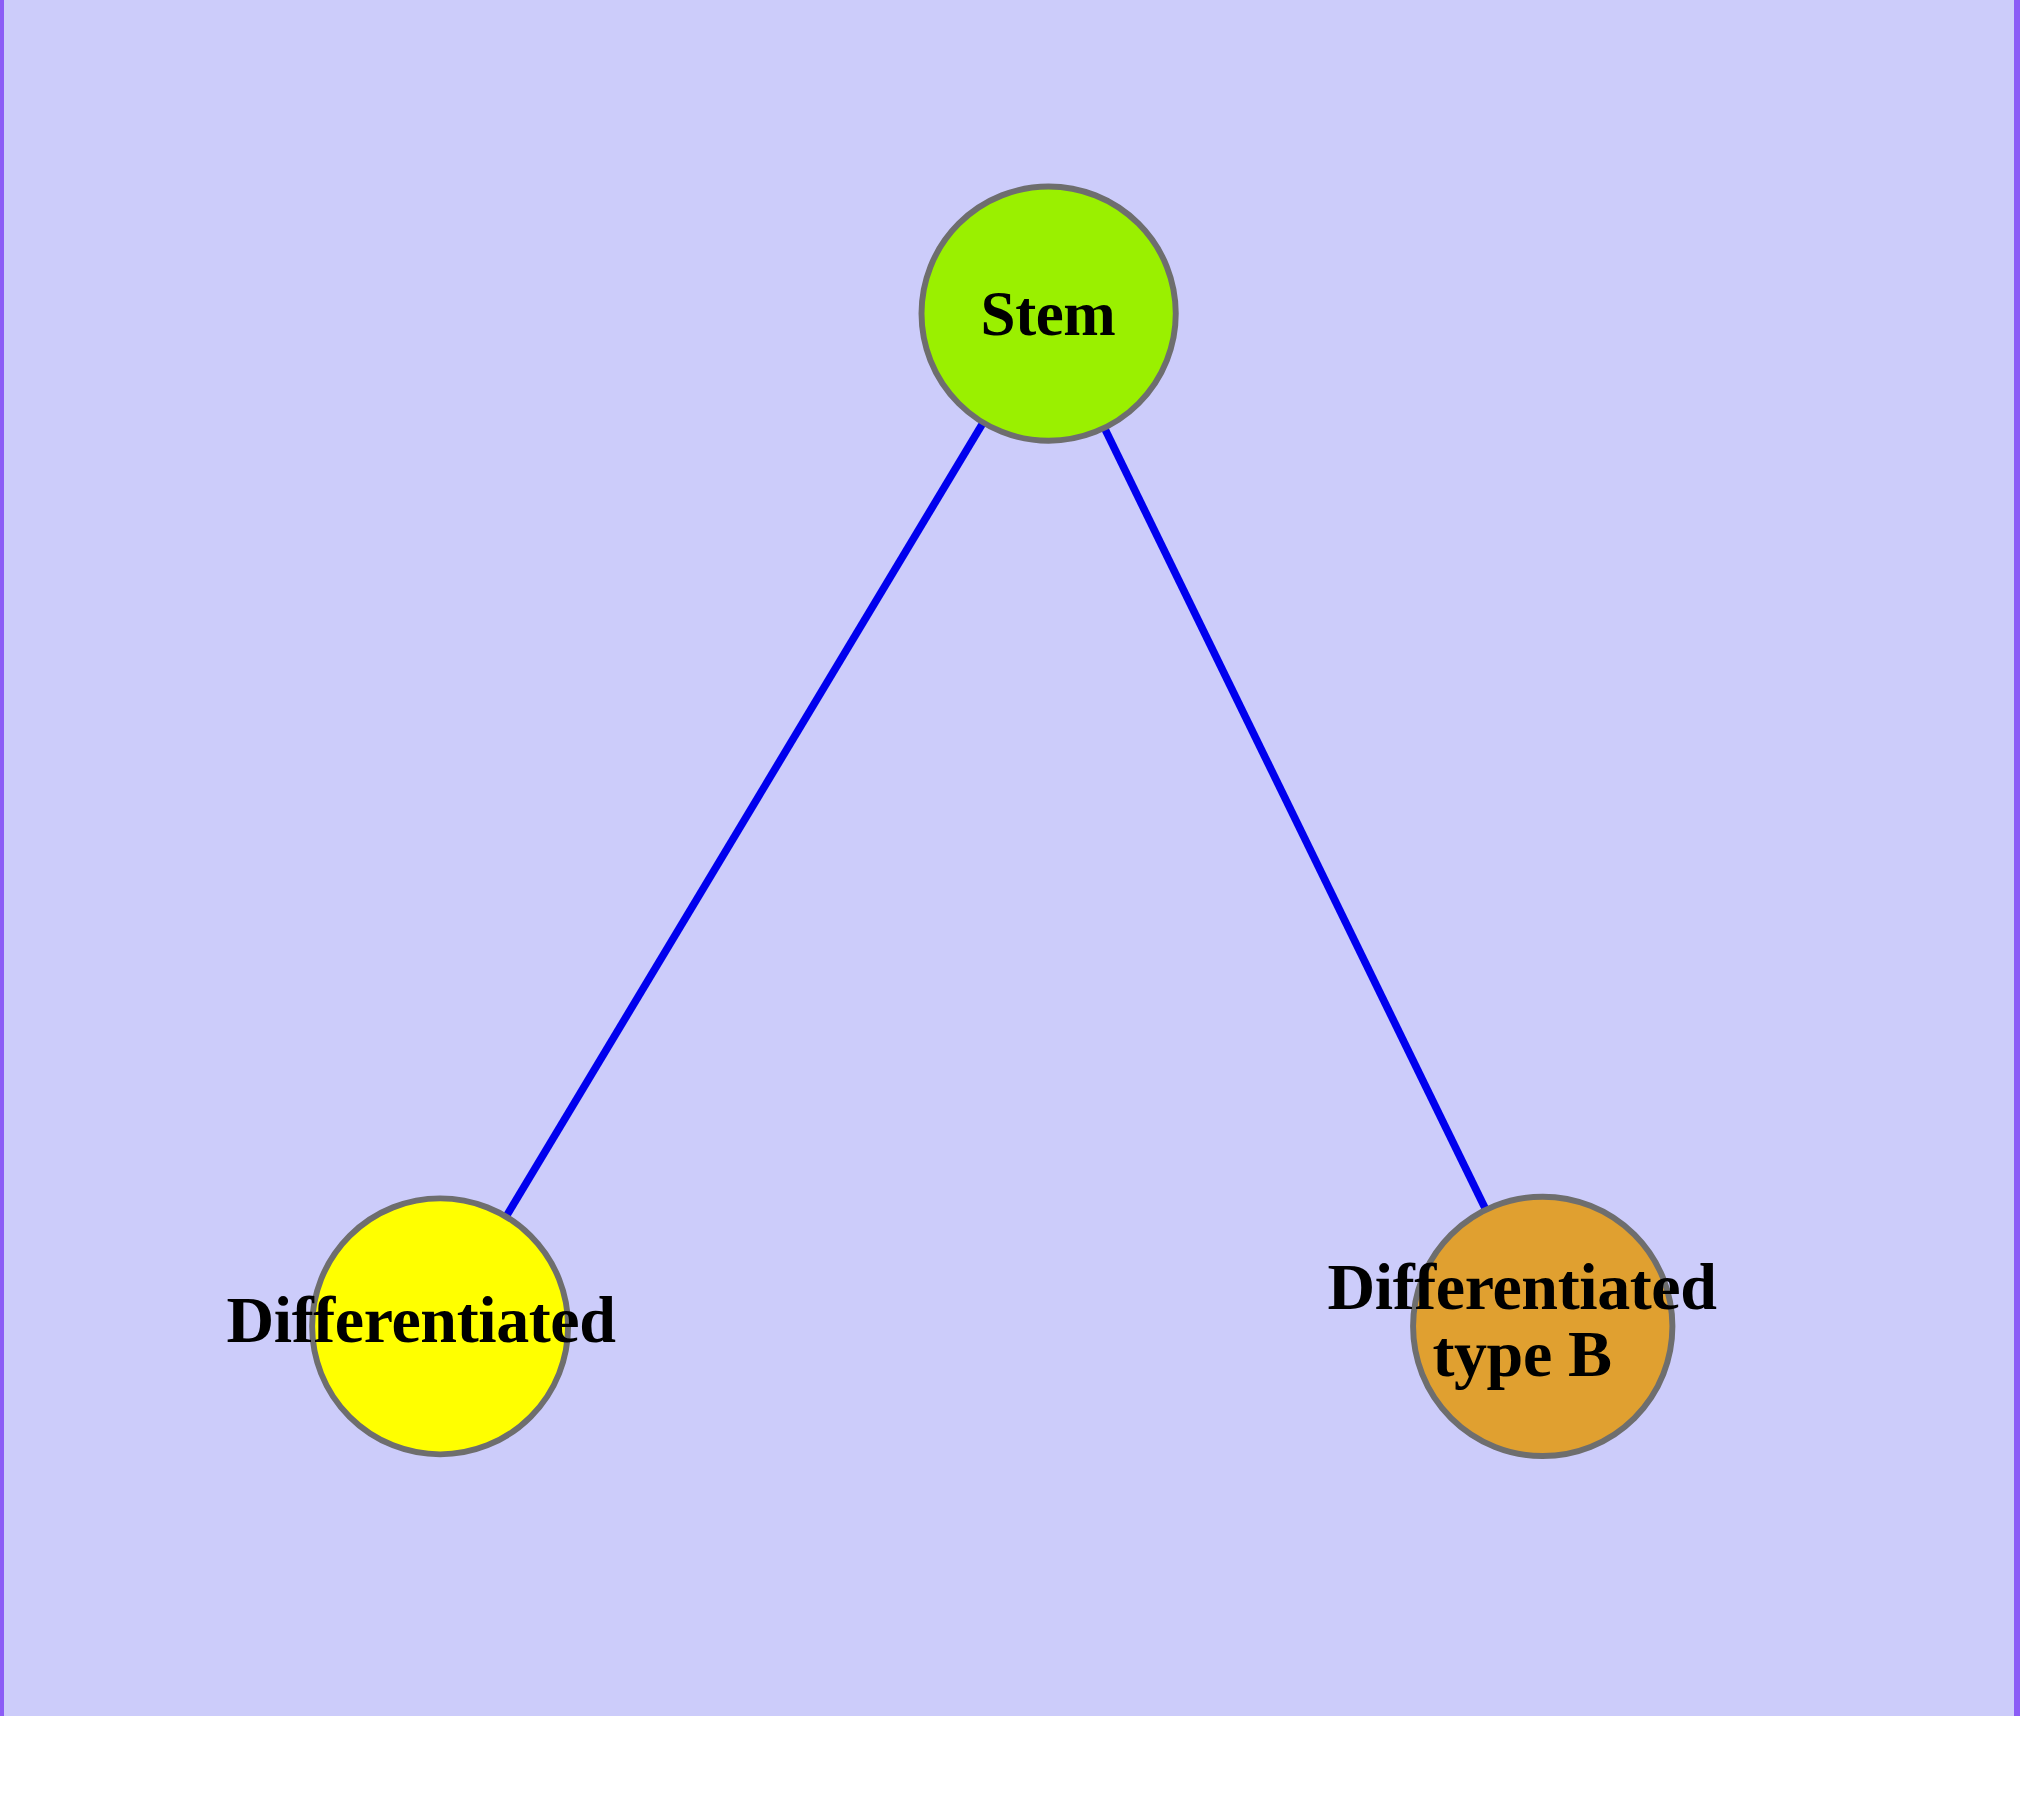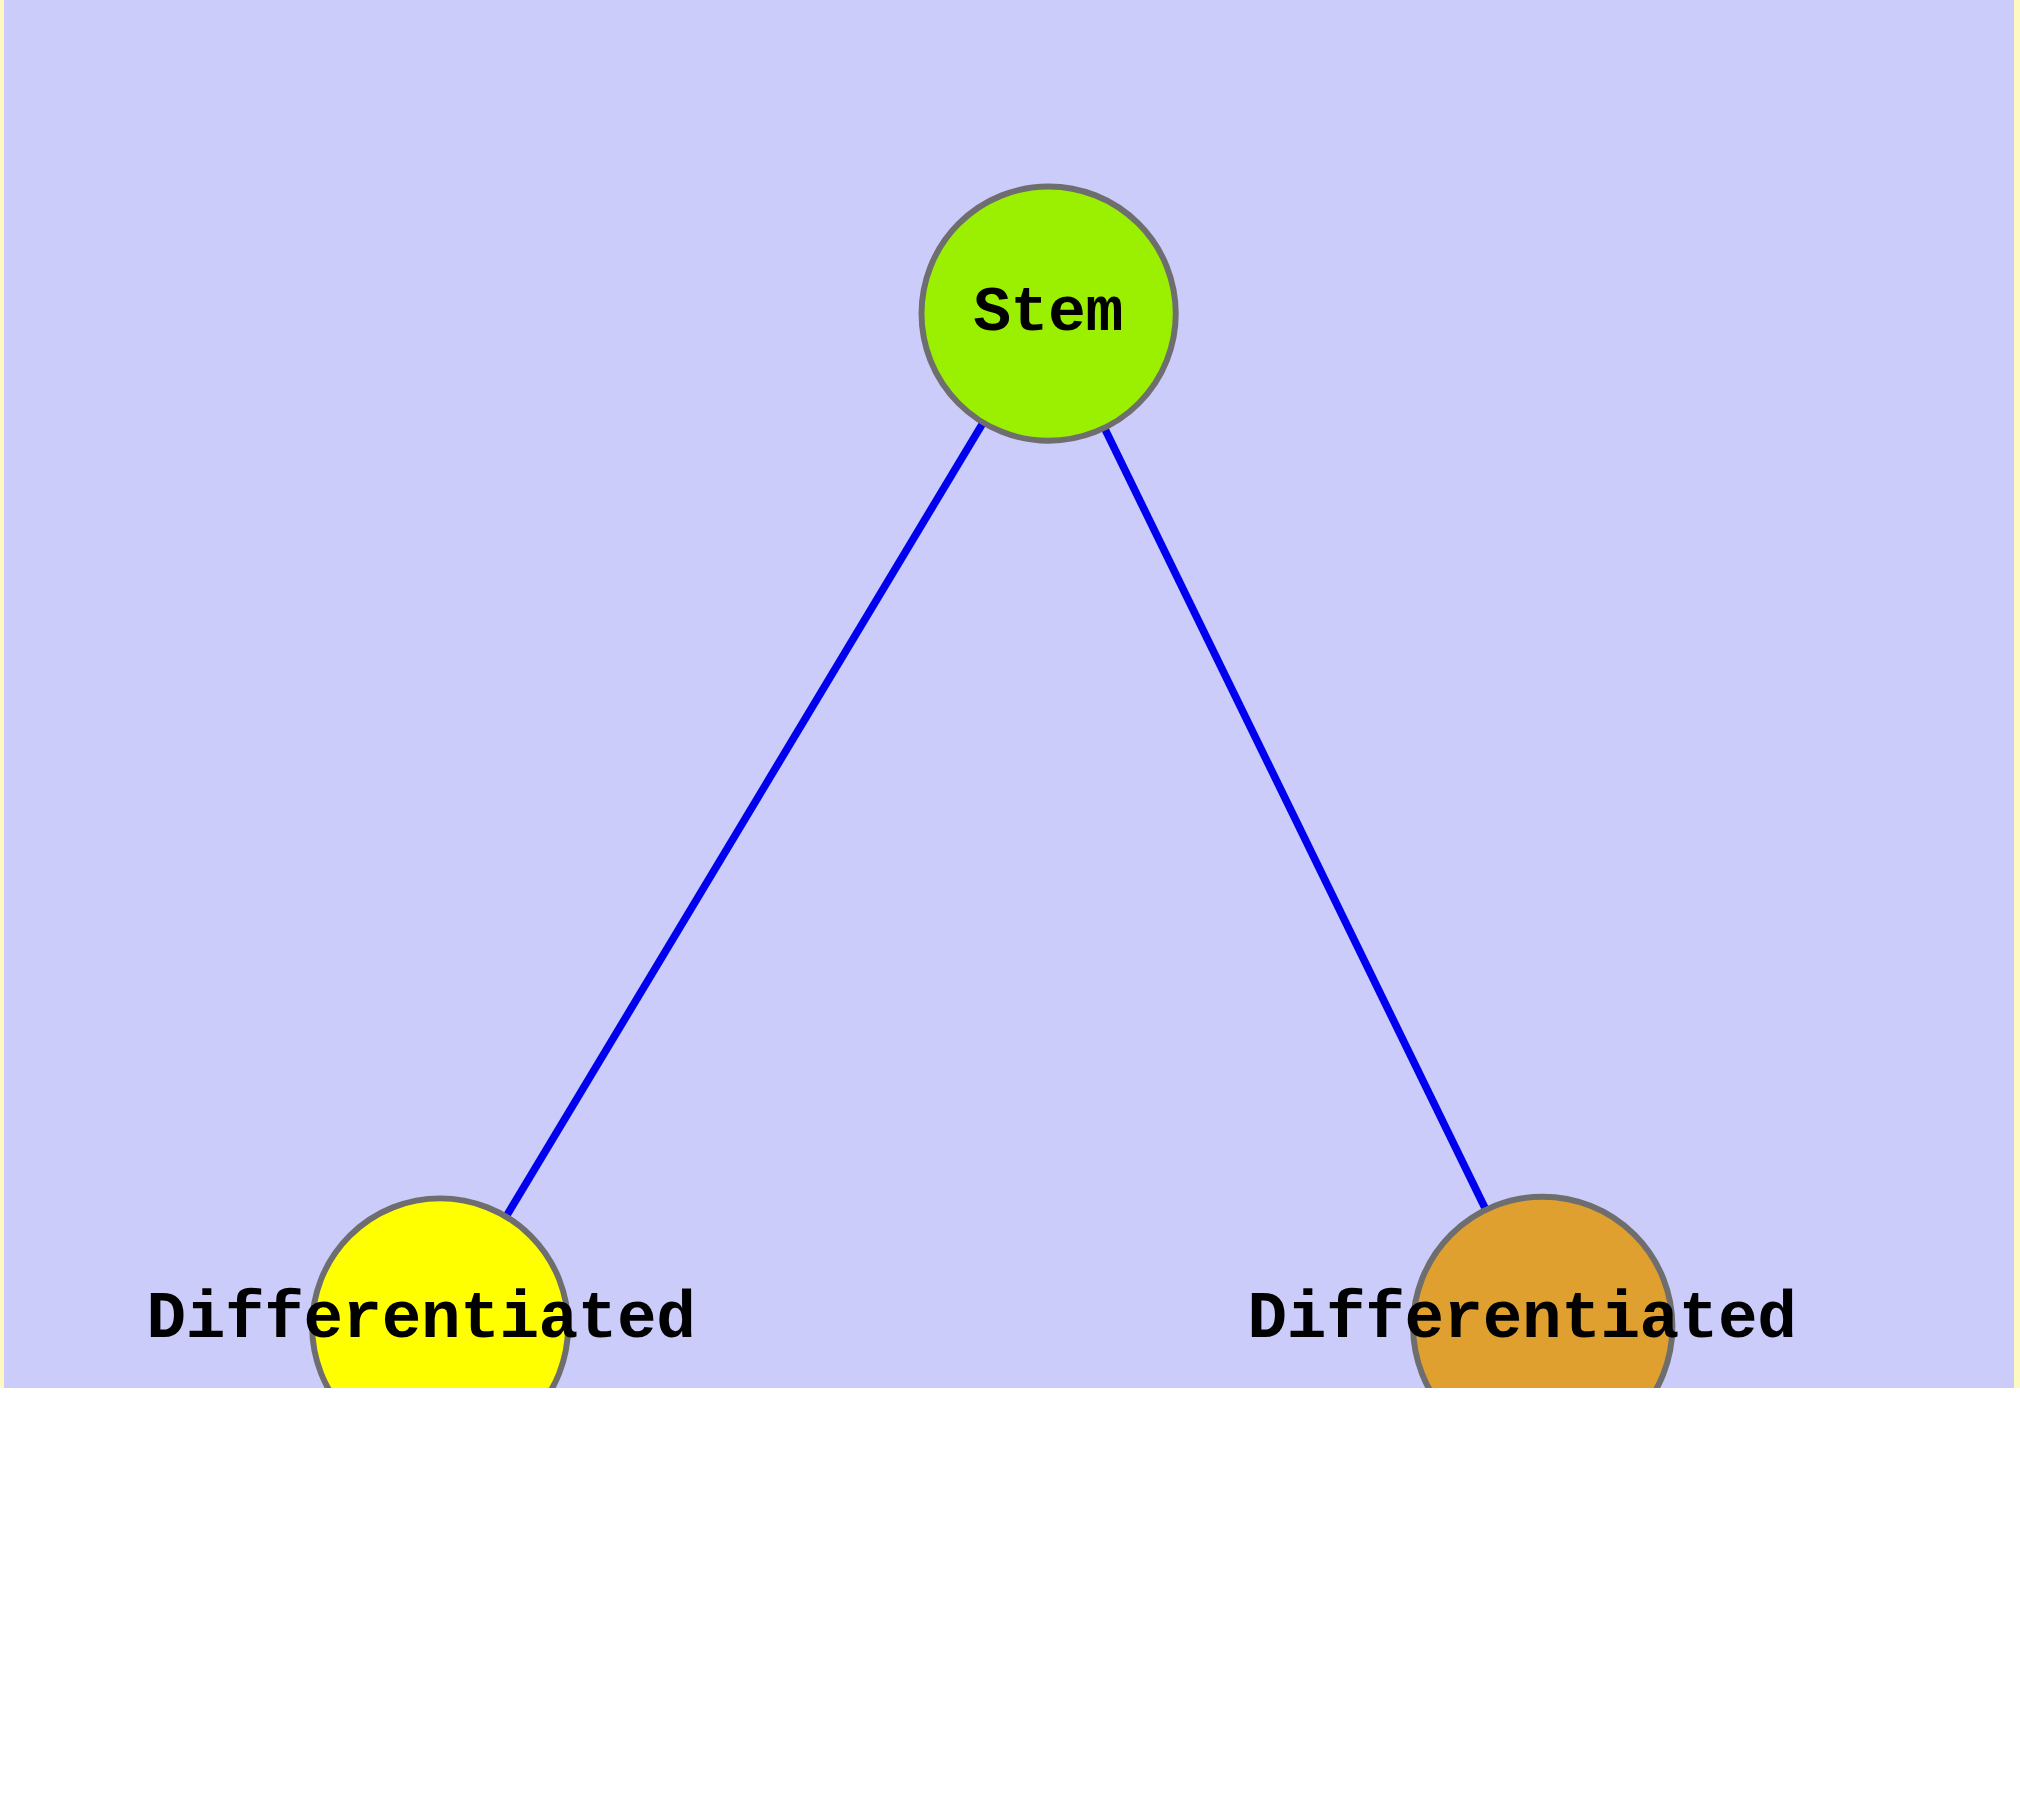--- a/index.html
+++ b/index.html
@@ -4,24 +4,24 @@
 <title>Cell differentiation graph</title>
 <style>
   html, body {
     margin: 0;
     padding: 0;
     background: #ffffff;
   }
   #stage {
     position: relative;
     width: 2021px;
-    height: 1388px;
-    background: #fef9c3;
+    height: 1716px;
+    background: #8b5cf6;
     overflow: hidden;
-    font-family: Liberation Mono, monospace;
+    font-family: Liberation Serif, serif;
   }
   #canvas {
     position: absolute;
     left: 4.2px;
     top: 0px;
     width: 2010px;
     height: 1804px;
     background: #ccccfa;
   }
   #graph-svg {
@@ -86,16 +86,17 @@
   <div class="node-label label-stem">
     <span class="label-line">Stem</span>
   </div>
 
   <div class="node-label label-diffa">
     <span class="label-line">Differentiated</span>
   </div>
 
   <div class="node-label label-diffb">
     <span class="label-line">Differentiated</span>
+    <span class="label-line">type B</span>
   </div>
 
 </div>
 
 
 </body></html>

